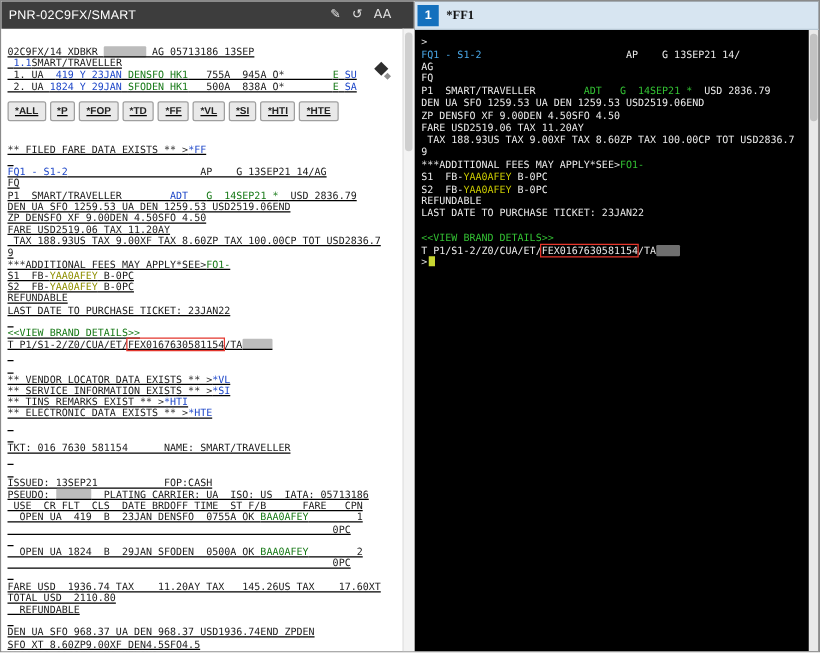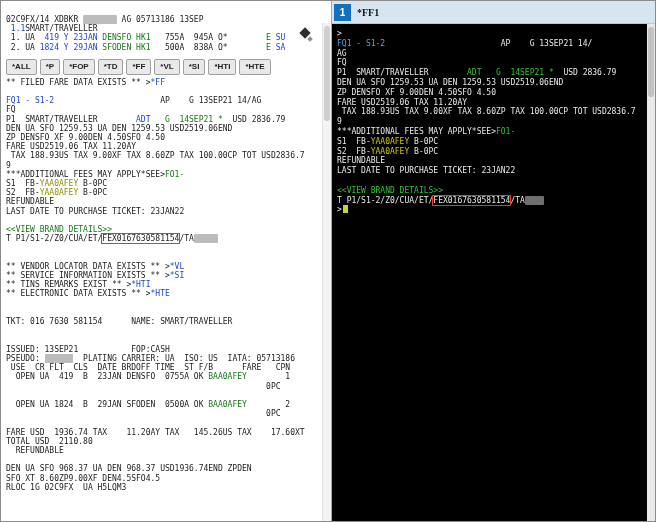--- a/index.html
+++ b/index.html
@@ -9,24 +9,24 @@
     font-family:"DejaVu Sans Mono",monospace;
   }
   
   .left-panel{width:330px;min-width:330px;position:relative;display:flex;flex-direction:column;background:#fff;}
   .lp-header{height:22px;min-height:22px;background:#3d3d3d;color:#fff;display:flex;align-items:center;
     padding:0 6px;font-family:"Liberation Sans",sans-serif;font-size:10px;}
   .lp-title{flex:1;letter-spacing:.2px;}
   .lp-icons{display:flex;gap:9px;align-items:center;font-size:10px;color:#e3e3e3;margin-right:12px;
     font-family:"DejaVu Sans",sans-serif;}
   .lp-icons .ic{cursor:pointer;line-height:1;}
-  .lp-body{position:relative;flex:1;padding:14px 5px 0 5px;overflow:hidden;}
+  .lp-body{position:relative;flex:1;padding:14px 5px 0 5px;overflow:hidden;text-decoration:underline;}
   .term{white-space:pre;font-family:"DejaVu Sans Mono",monospace;}
   .term-left{font-size:8px;line-height:9.2px;color:#1a1a1a;}
-  .btn-row{display:flex;gap:3px;margin:7px 0 3px 0;}
+  .btn-row{display:flex;gap:3px;margin:7px 0 18px 0;}
   .btn{font-size:8px;line-height:1;padding:3px 5px;background:#e9e9e9;border:1px solid #9f9f9f;
     border-radius:2px;color:#222;font-weight:bold;font-family:"Liberation Sans",sans-serif;cursor:pointer;}
   .c-b{color:#1d46c8;text-align:center;}
   .c-g{color:#157815;}
   .c-o{color:#8f8f00;}
   .lnk{cursor:pointer;}
   .redact{color:transparent;background:#bcbcbc;border-radius:1px;}
   .redbox{outline:1px solid #e4372e;}
   .cursor{display:inline-block;width:5px;height:8px;background:#c7d631;margin-left:1px;vertical-align:-1px;}
   .diamond{position:absolute;top:28px;right:18px;width:14px;height:14px;}
@@ -54,20 +54,28 @@
   .term-right .redbox{outline-color:#e8372c;}
   .rp-scroll{right:0;top:0;bottom:0;background:#e9e9e9;border-left:none;}
   .rp-scroll .thumb{height:70px;background:#c2c2c2;}
 </style>
 </head>
 <body>
 
 <div class="window">
 
   <div class="left-panel">
+    <div class="lp-header">
+      <span class="lp-title">PNR-02C9FX/SMART</span>
+      <span class="lp-icons" id="lp-icons">
+          <span class="ic">✎</span>
+          <span class="ic">↺</span>
+          <span class="ic">AA</span>
+        </span>
+    </div>
     <div class="lp-body">
       <div class="term term-left" id="left-top"><div class="tline"><span>02C9FX/14 XDBKR </span><span class="redact">       </span><span> AG 05713186 13SEP</span></div><div class="tline"><span> </span><span class="c-b">1.1</span><span>SMART/TRAVELLER</span></div><div class="tline"><span> 1. UA  </span><span class="c-b">419 Y 23JAN</span><span> </span><span class="c-g">DENSFO HK1</span><span>   755A  945A O*        </span><span class="c-g">E</span><span> </span><span class="c-b">SU</span></div><div class="tline"><span> 2. UA </span><span class="c-b">1824 Y 29JAN</span><span> </span><span class="c-g">SFODEN HK1</span><span>   500A  838A O*        </span><span class="c-g">E</span><span> </span><span class="c-b">SA</span></div></div>
       <div class="btn-row" id="btn-row">
           <button class="btn">*ALL</button>
           <button class="btn">*P</button>
           <button class="btn">*FOP</button>
           <button class="btn">*TD</button>
           <button class="btn">*FF</button>
           <button class="btn">*VL</button>
           <button class="btn">*SI</button>

